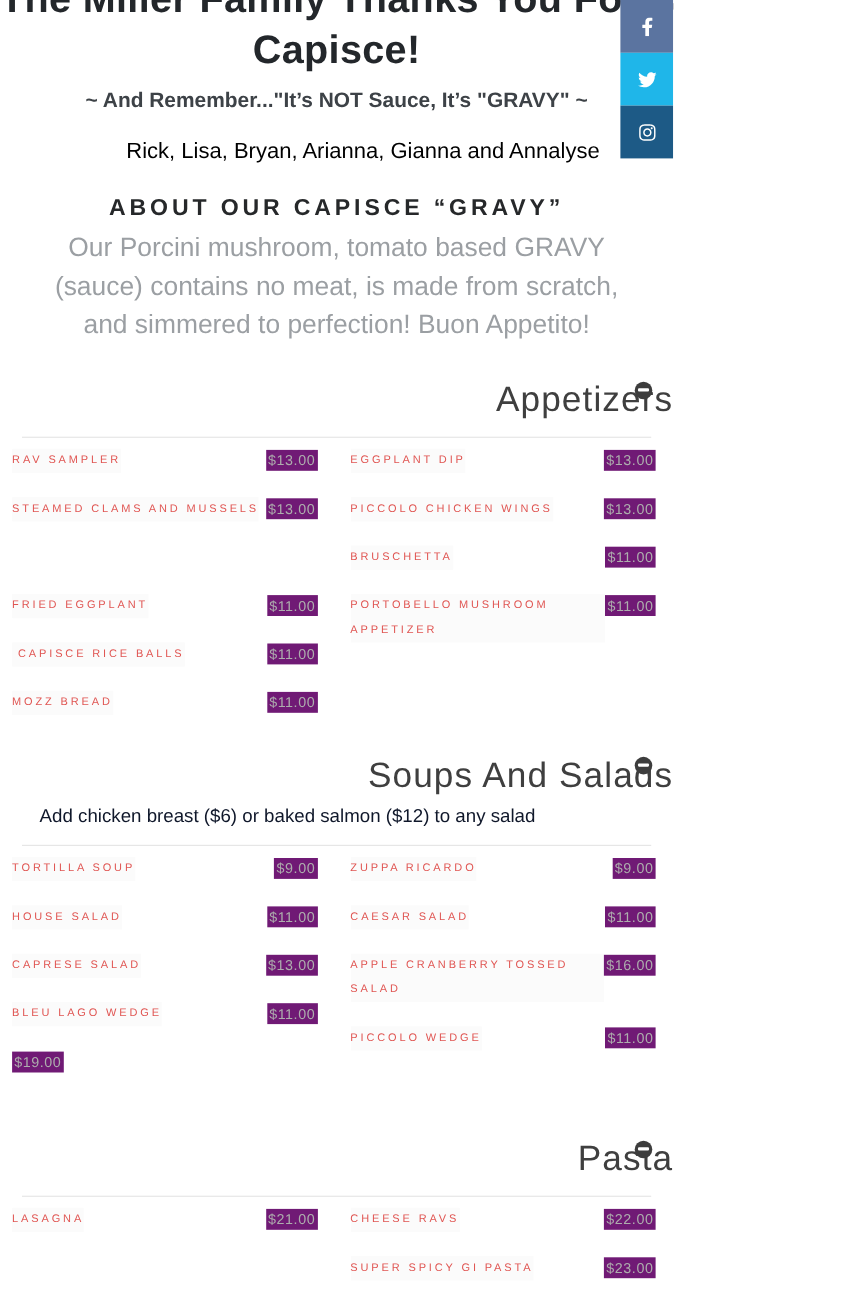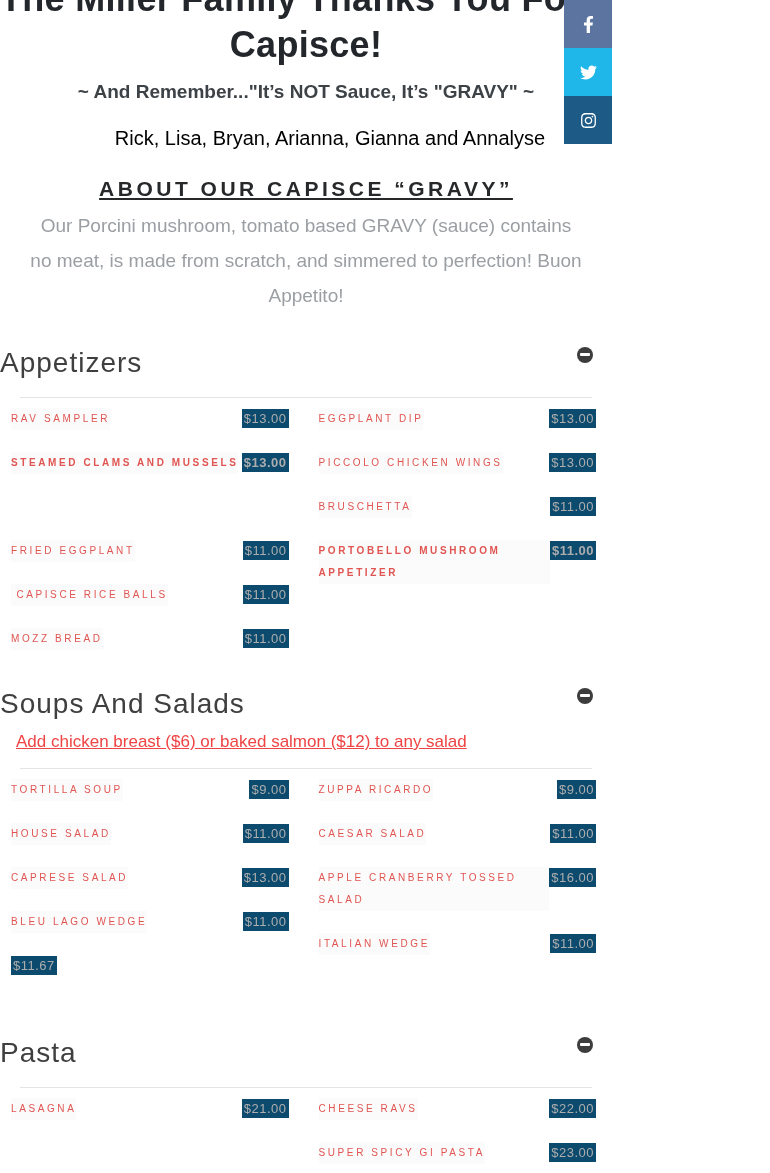--- a/index.html
+++ b/index.html
@@ -15,39 +15,39 @@
   .social-btn { width:48px; height:48px; display:flex; align-items:center; justify-content:center; cursor:pointer; }
   .social-btn svg { width:17px; height:17px; fill:#ffffff; }
 
   
   .header { margin-top:-24px; text-align:center; }
   .page-title { font-size:36px; line-height:46px; font-weight:700; color:#23272b; letter-spacing:.3px; }
   .page-title .l1 { white-space:nowrap; display:block; }
   .page-title .l2 { display:block; }
   .page-subtitle { margin-top:13px; font-size:19px; font-weight:700; color:#3d4247; }
   .family-names { margin-top:24px; font-size:20px; color:#000000;margin-left:48px; }
-  .about-heading { margin-top:27px; font-size:21px; font-weight:700; letter-spacing:3.5px; color:#26282a;text-decoration:underline; }
-  .about-text { margin-top:7px; font-size:19px; line-height:35px; color:#9b9fa3; padding:0 28px; }
+  .about-heading { margin-top:27px; font-size:21px; font-weight:700; letter-spacing:3.5px; color:#26282a; }
+  .about-text { margin-top:7px; font-size:24px; line-height:35px; color:#9b9fa3; padding:0 28px; }
 
   
   .sec { position:relative; margin-top:6px; }
   .sec.first { margin-top:24px; }
-  .sec-title { text-align:left; font-size:28px; font-weight:300; color:#3f3f3f; line-height:52px; letter-spacing:1px; }
+  .sec-title { text-align:right; font-size:32px; font-weight:300; color:#3f3f3f; line-height:52px; letter-spacing:1px; }
   .collapse-btn { position:absolute; top:10px; right:19px; width:16px; height:16px; border-radius:50%; background:#3d3d3d; cursor:pointer; }
   .collapse-btn::after { content:""; position:absolute; left:3px; right:3px; top:6px; height:3px; background:#ffffff; border-radius:1px; }
-  .sec-note { font-size:17px; color:#ef4444; padding:2px 20px 8px 16px;text-decoration:underline; }
+  .sec-note { font-size:17px; color:#0f172a; padding:2px 20px 8px 36px; }
   .sec-rule { border:none; border-top:1px solid #e4e4e4; margin:8px 20px 0 20px; }
   .sec-items { display:flex; padding:10px 16px 0 11px; }
   .col { flex:1; }
   .col + .col { margin-left:30px; }
   .mi { display:flex; justify-content:space-between; align-items:flex-start; height:44px; }
   .mi.s2 { height:66px; }
-  .mi.s3 { height:88px;font-weight:bold; }
+  .mi.s3 { height:88px; }
   .mi .nm { font-size:10px; letter-spacing:2.6px; line-height:22px; color:#e05552; max-width:242px; background:#fbfbfb; cursor:pointer; }
-  .mi .pr { font-size:13px; letter-spacing:.5px; line-height:19px; margin-top:1px; color:#adadad; background:#0c4a6e; padding:0 2px; }
+  .mi .pr { font-size:13px; letter-spacing:.5px; line-height:19px; margin-top:1px; color:#adadad; background:#701a75; padding:0 2px; }
 </style>
 </head>
 <body>
 
 <div class="page">
 
   <div class="social-bar">
     <div class="social-btn" style="background: rgb(91, 116, 160);">
       <span style="display:flex">
         <svg viewBox="0 0 320 512">
@@ -149,38 +149,38 @@
             </div>
             <div class="mi s1">
               <span class="nm">CAPRESE SALAD</span>
               <span class="pr">$13.00</span>
             </div>
             <div class="mi s1">
               <span class="nm">BLEU LAGO WEDGE</span>
               <span class="pr">$11.00</span>
             </div>
             <div class="mi s2">
-              <span class="pr">$11.67</span>
+              <span class="pr">$19.00</span>
             </div>
           </div>
       <div class="col">
             <div class="mi s1">
               <span class="nm">ZUPPA RICARDO</span>
               <span class="pr">$9.00</span>
             </div>
             <div class="mi s1">
               <span class="nm">CAESAR SALAD</span>
               <span class="pr">$11.00</span>
             </div>
             <div class="mi s2">
               <span class="nm">APPLE CRANBERRY TOSSED SALAD</span>
               <span class="pr">$16.00</span>
             </div>
             <div class="mi s1">
-              <span class="nm">ITALIAN WEDGE</span>
+              <span class="nm">PICCOLO WEDGE</span>
               <span class="pr">$11.00</span>
             </div>
           </div>
     </div>
   </div>
 
   <div class="sec">
     <div class="collapse-btn"></div>
     <div class="sec-title">Pasta</div>
     <hr class="sec-rule">

